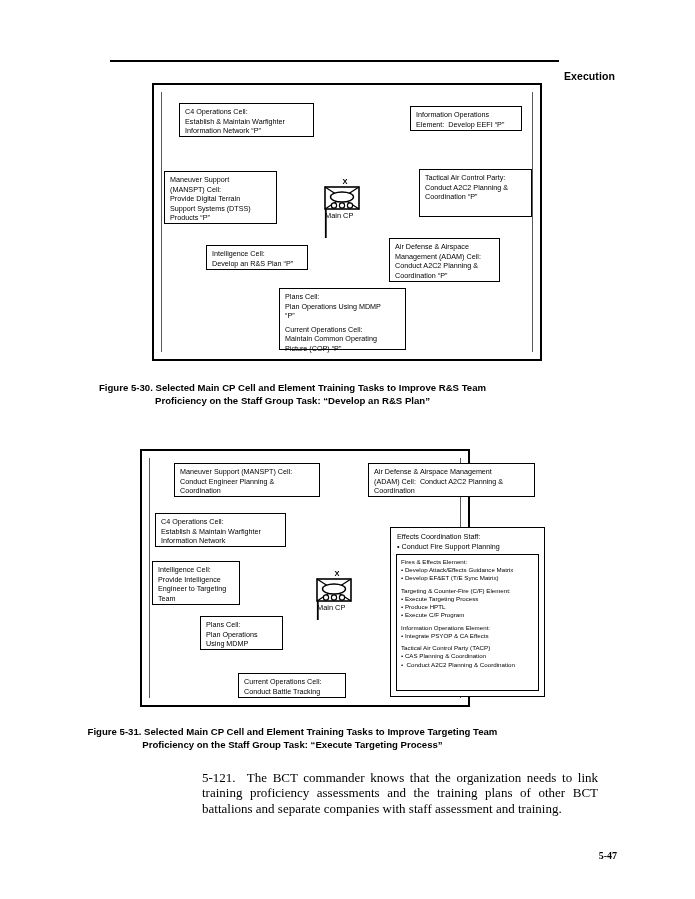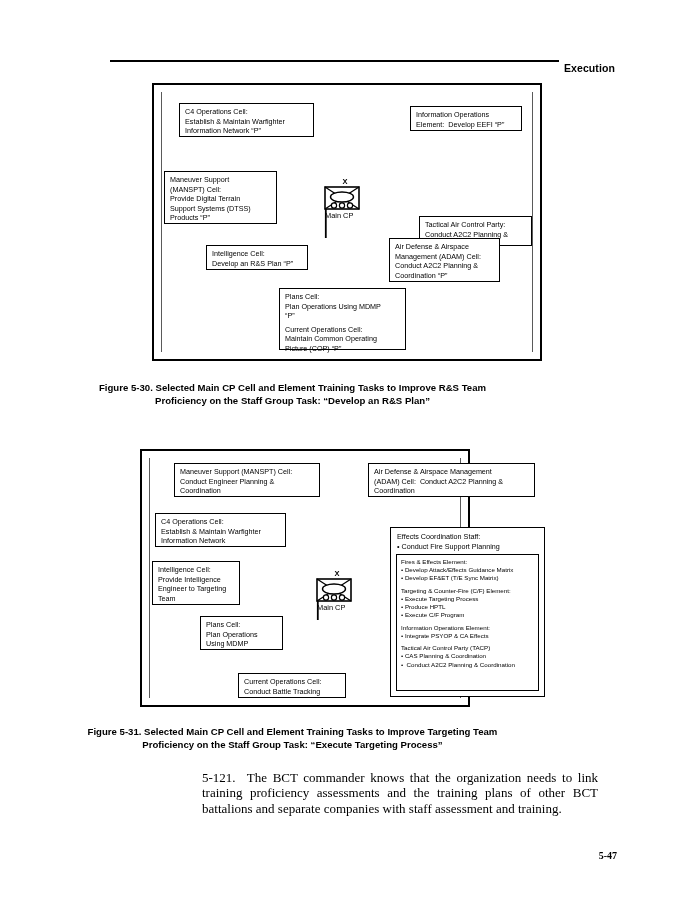--- a/index.html
+++ b/index.html
@@ -28,21 +28,21 @@
     position: absolute;
     left: 0;
     top: 8px;
     width: 449px;
     height: 2px;
     background: #000;
   }
   .page-header .hdr-text {
     position: absolute;
     right: 0;
-    top: 8px;
+    top: 16px;
     font-size: 10.5px;
     font-weight: bold;
     letter-spacing: 0.1px;
     line-height: 16px;
     padding-left: 40px;
   }
 
   
   .figure-frame {
     position: absolute;
@@ -168,21 +168,21 @@
   </div>
 
   <div class="task-box" style="left:10px; top:86px; width:113px; height:53px;">
     <span class="ln">Maneuver Support</span>
     <span class="ln">(MANSPT) Cell:</span>
     <span class="ln">Provide Digital Terrain</span>
     <span class="ln">Support Systems (DTSS)</span>
     <span class="ln">Products “P”</span>
   </div>
 
-  <div class="task-box" style="left:265px; top:84px; width:113px; height:30px;margin-top:47px;">
+  <div class="task-box" style="left:265px; top:84px; width:113px; height:48px;">
     <span class="ln">Tactical Air Control Party:</span>
     <span class="ln">Conduct A2C2 Planning &amp;</span>
     <span class="ln">Coordination “P”</span>
   </div>
 
   <div class="unit-symbol" style="left:159px; top:93px;">
     <div class="echelon">X</div>
     <svg width="42" height="62" viewBox="0 0 42 62">
       <rect x="1" y="1" width="34" height="22" fill="#fff" stroke="#000" stroke-width="1.6"></rect>
       <line x1="1" y1="1" x2="35" y2="23" stroke="#000" stroke-width="1.3"></line>

